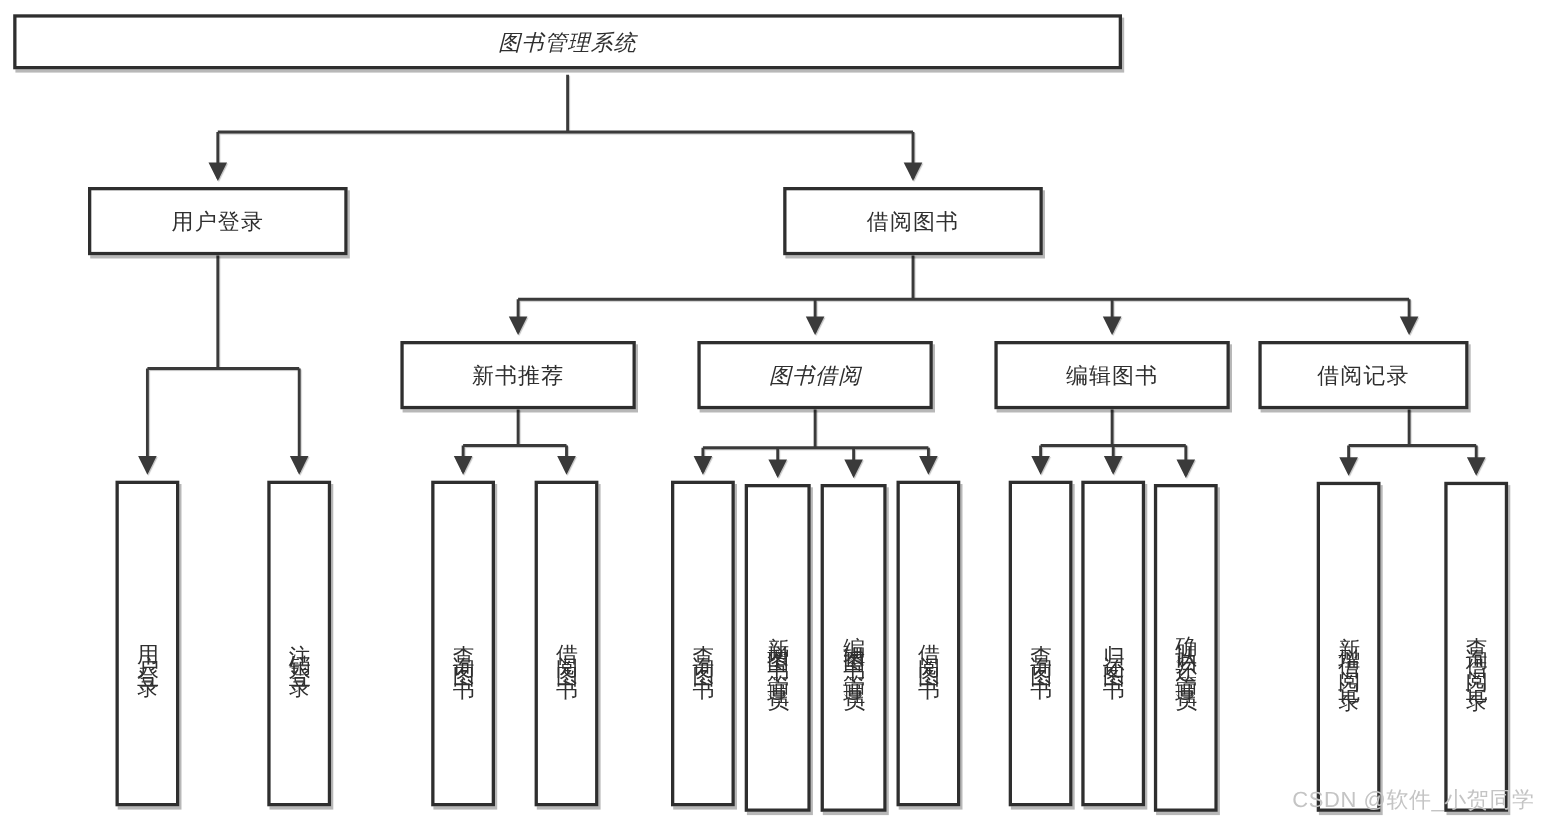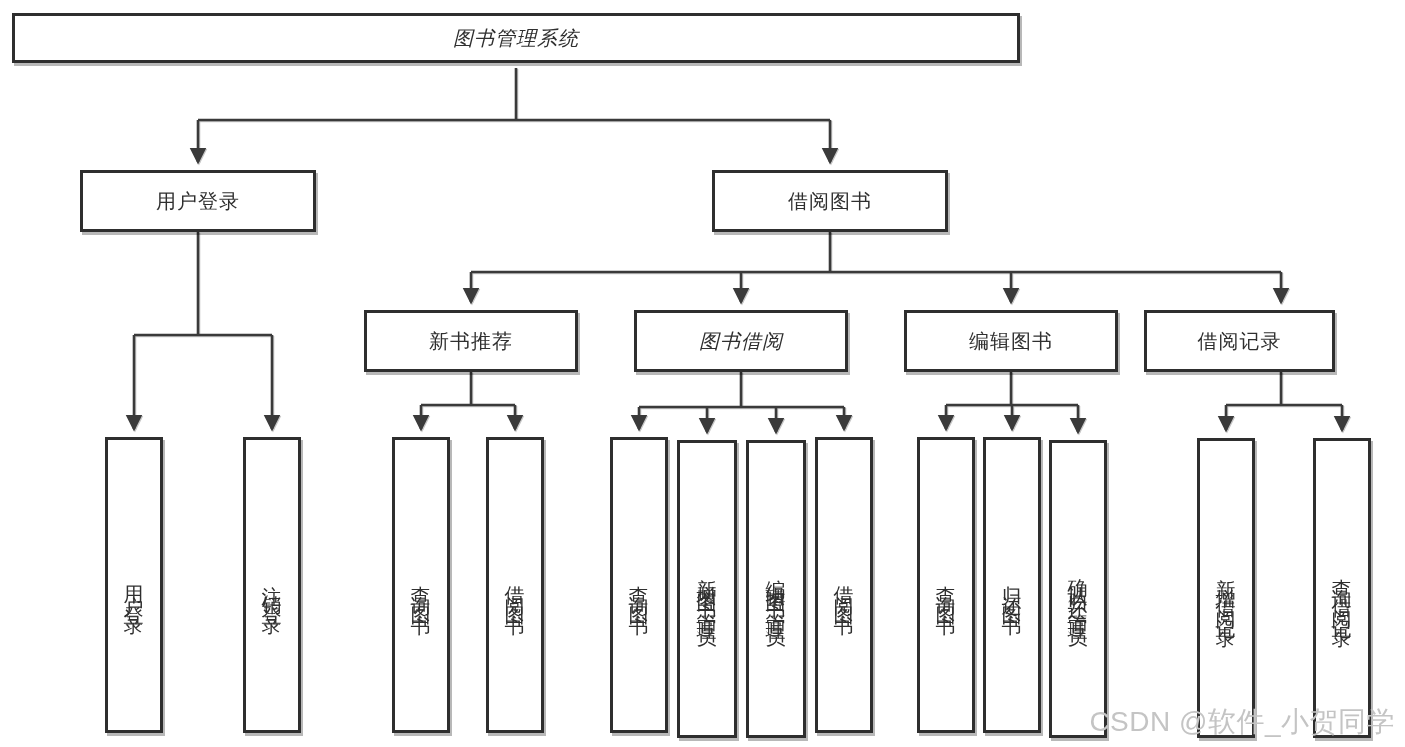--- a/index.html
+++ b/index.html
@@ -10,21 +10,21 @@
   .node{position:absolute;background:#ffffff;border:3px solid #2e2e2e;
     box-shadow:2px 3px 0 rgba(0,0,0,0.28);
     display:flex;align-items:center;justify-content:center;
     color:#2f2f2f;box-sizing:border-box;}
   .node-h{font-size:20px;letter-spacing:1px;}
   .node-v{writing-mode:vertical-rl;text-orientation:mixed;
     font-size:20px;letter-spacing:10px;line-height:1;
     padding-top:10px;}
   .root-box{font-size:20px;}
   .watermark{position:absolute;right:10px;bottom:6px;
-    color:#c4c4c4;font-size:28px;letter-spacing:0.5px;white-space:nowrap;}
+    color:#c4c4c4;font-size:20px;letter-spacing:0.5px;white-space:nowrap;}
 </style>
 </head>
 <body>
 
 <div id="canvas">
 
   <svg class="wires" viewBox="0 0 1405 747" xmlns="http://www.w3.org/2000/svg">
     <defs>
       <marker id="arrow" viewBox="0 0 10 10" refX="8.5" refY="5" markerWidth="6.5" markerHeight="7.5" orient="auto-start-reverse">
         <path d="M0,0 L10,5 L0,10 z" fill="#3a3a3a"></path>

